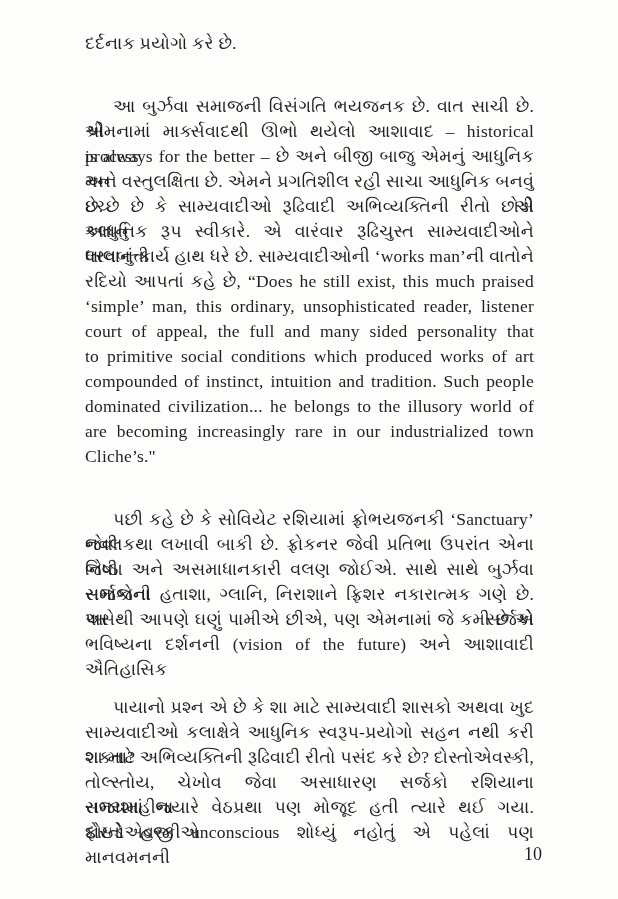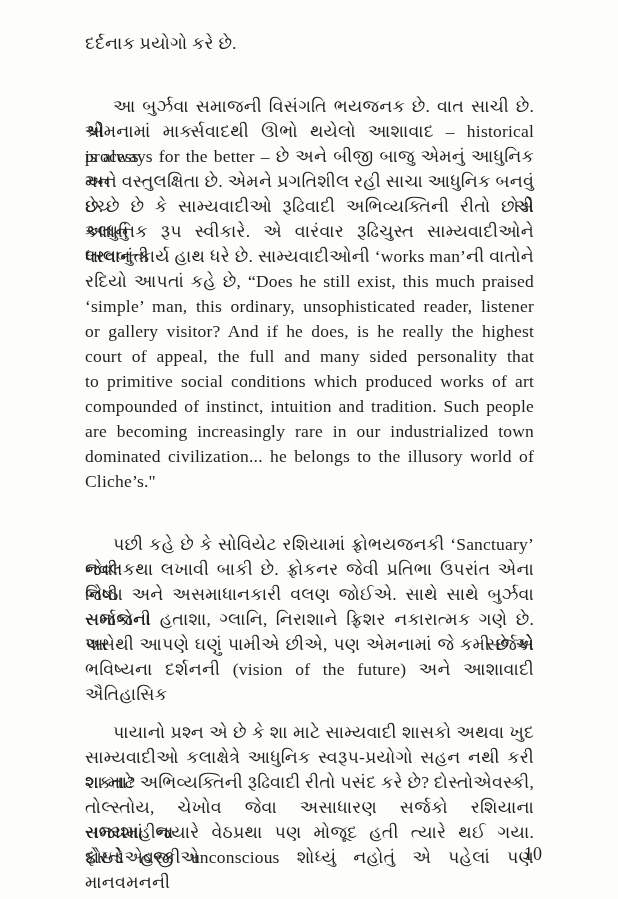--- a/index.html
+++ b/index.html
@@ -57,26 +57,25 @@
     <div class="line end">દર્દનાક પ્રયોગો કરે છે.</div>
     <div class="line indent">આ બુર્ઝવા સમાજની વિસંગતિ ભયજનક છે. વાત સાચી છે. શ્રી</div>
     <div class="line">એમનામાં માર્ક્સવાદથી ઊભો થયેલો આશાવાદ – historical process</div>
     <div class="line">is always for the better – છે અને બીજી બાજુ એમનું આધુનિક મન</div>
     <div class="line">અને વસ્તુલક્ષિતા છે. એમને પ્રગતિશીલ રહી સાચા આધુનિક બનવું છે. એ</div>
     <div class="line">ઇચ્છે છે કે સામ્યવાદીઓ રૂઢિવાદી અભિવ્યક્તિની રીતો છોડી કલાનું</div>
     <div class="line">આધુનિક રૂપ સ્વીકારે. એ વારંવાર રૂઢિચુસ્ત સામ્યવાદીઓને લાલબત્તી</div>
     <div class="line">ધરવાનું કાર્ય હાથ ધરે છે. સામ્યવાદીઓની ‘works man’ની વાતોને</div>
     <div class="line">રદિયો આપતાં કહે છે, “Does he still exist, this much praised</div>
     <div class="line">‘simple’ man, this ordinary, unsophisticated reader, listener</div>
-    <div class="line">or gallery visitor? And if he does, is he really the highest</div>
     <div class="line">court of appeal, the full and many sided personality that</div>
     <div class="line">to primitive social conditions which produced works of art</div>
     <div class="line">compounded of instinct, intuition and tradition. Such people</div>
+    <div class="line">dominated civilization... he belongs to the illusory world of</div>
     <div class="line">are becoming increasingly rare in our industrialized town</div>
-    <div class="line">dominated civilization... he belongs to the illusory world of</div>
     <div class="line end">Cliche’s."</div>
     <div class="line indent">પછી કહે છે કે સોવિયેટ રશિયામાં ફ્રોભયજનકી ‘Sanctuary’ જેવી</div>
     <div class="line">નવલકથા લખાવી બાકી છે. ફ્રોકનર જેવી પ્રતિભા ઉપરાંત એના જેવી</div>
     <div class="line">નિષ્ઠા અને અસમાધાનકારી વલણ જોઈએ. સાથે સાથે બુર્ઝવા સમાજના</div>
     <div class="line">સર્જકોની હતાશા, ગ્લાનિ, નિરાશાને ફ્રિશર નકારાત્મક ગણે છે. આ સર્જકો</div>
     <div class="line">પાસેથી આપણે ઘણું પામીએ છીએ, પણ એમનામાં જે કમી છે એ</div>
     <div class="line">ભવિષ્યના દર્શનની (vision of the future) અને આશાવાદી ઐતિહાસિક</div>
     <div class="line indent">પાયાનો પ્રશ્ન એ છે કે શા માટે સામ્યવાદી શાસકો અથવા ખુદ</div>
     <div class="line">સામ્યવાદીઓ કલાક્ષેત્રે આધુનિક સ્વરૂપ-પ્રયોગો સહન નથી કરી શકતા?</div>
     <div class="line">શા માટે અભિવ્યક્તિની રૂઢિવાદી રીતો પસંદ કરે છે? દોસ્તોએવસ્કી,</div>

